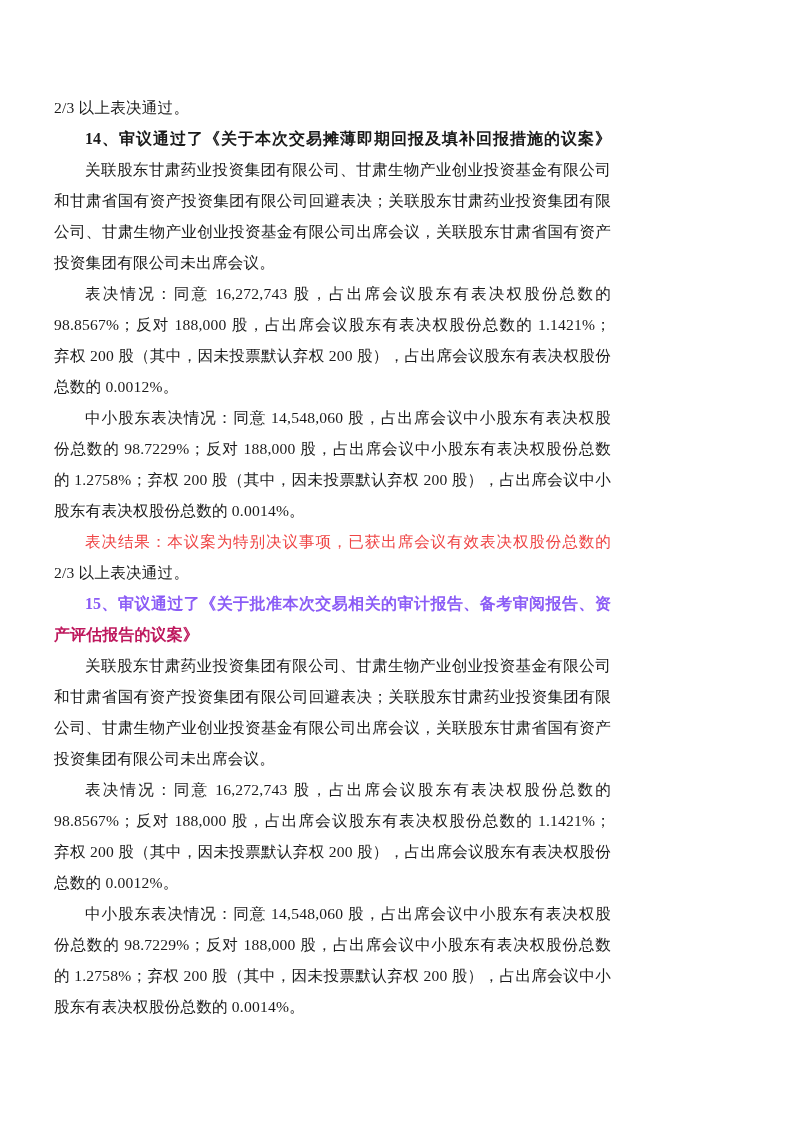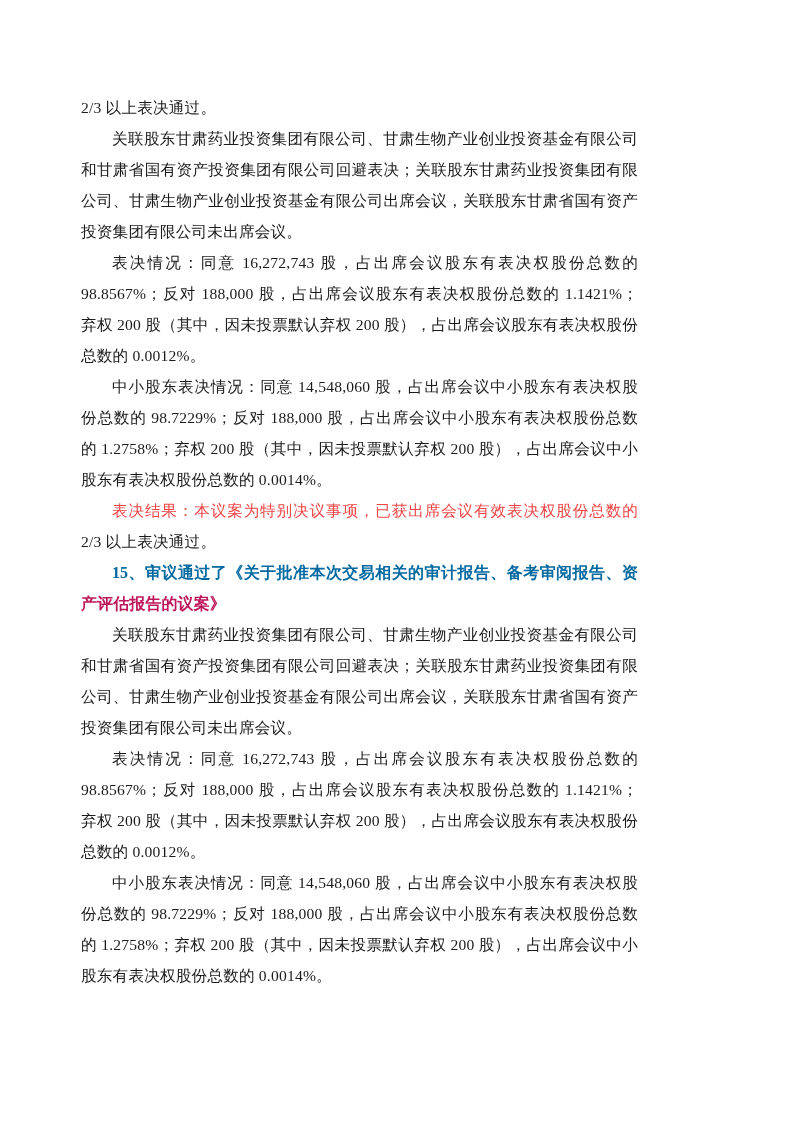--- a/index.html
+++ b/index.html
@@ -10,21 +10,21 @@
   body {
     width: 793px;
     height: 1122px;
     overflow: hidden;
   }
   .page {
     box-sizing: border-box;
     width: 793px;
     height: 1122px;
     background: #ffffff;
-    padding: 92px 117px 0 81px;
+    padding: 92px 117px 0 54px;
   }
   .content {
     width: 557px;
   }
   .para {
     margin: 0;
     padding: 0;
   }
   .line {
     font-family: "Liberation Serif", "DejaVu Serif", serif;
@@ -50,20 +50,23 @@
   }
 </style>
 </head>
 <body style="background: rgb(255, 255, 255);">
 
 <div class="page">
   <div class="content" id="doc-content">
       <div class="para body">
         <div class="line" style="color: rgb(26, 26, 26);">2/3 以上表决通过。</div>
       </div>
+      <div class="para heading">
+        <div class="line indent fill" style="color: rgb(26, 26, 26);">14、审议通过了《关于本次交易摊薄即期回报及填补回报措施的议案》</div>
+      </div>
       <div class="para body">
         <div class="line indent fill" style="color: rgb(26, 26, 26);">关联股东甘肃药业投资集团有限公司、甘肃生物产业创业投资基金有限公司</div>
         <div class="line fill" style="color: rgb(26, 26, 26);">和甘肃省国有资产投资集团有限公司回避表决；关联股东甘肃药业投资集团有限</div>
         <div class="line fill" style="color: rgb(26, 26, 26);">公司、甘肃生物产业创业投资基金有限公司出席会议，关联股东甘肃省国有资产</div>
         <div class="line" style="color: rgb(26, 26, 26);">投资集团有限公司未出席会议。</div>
       </div>
       <div class="para body">
         <div class="line indent fill" style="color: rgb(26, 26, 26);">表决情况：同意 16,272,743 股，占出席会议股东有表决权股份总数的</div>
         <div class="line fill" style="color: rgb(26, 26, 26);">98.8567%；反对 188,000 股，占出席会议股东有表决权股份总数的 1.1421%；</div>
         <div class="line fill" style="color: rgb(26, 26, 26);">弃权 200 股（其中，因未投票默认弃权 200 股），占出席会议股东有表决权股份</div>
@@ -73,21 +76,21 @@
         <div class="line indent fill" style="color: rgb(26, 26, 26);">中小股东表决情况：同意 14,548,060 股，占出席会议中小股东有表决权股</div>
         <div class="line fill" style="color: rgb(26, 26, 26);">份总数的 98.7229%；反对 188,000 股，占出席会议中小股东有表决权股份总数</div>
         <div class="line fill" style="color: rgb(26, 26, 26);">的 1.2758%；弃权 200 股（其中，因未投票默认弃权 200 股），占出席会议中小</div>
         <div class="line" style="color: rgb(26, 26, 26);">股东有表决权股份总数的 0.0014%。</div>
       </div>
       <div class="para body">
         <div class="line indent fill" style="color: #ef4444; font-family: Liberation Serif, serif;">表决结果：本议案为特别决议事项，已获出席会议有效表决权股份总数的</div>
         <div class="line" style="color: rgb(26, 26, 26);">2/3 以上表决通过。</div>
       </div>
       <div class="para heading">
-        <div class="line indent fill" style="color: #0369a1;">15、审议通过了《关于批准本次交易相关的审计报告、备考审阅报告、资</div>
+        <div class="line indent fill" style="color: #8b5cf6;">15、审议通过了《关于批准本次交易相关的审计报告、备考审阅报告、资</div>
         <div class="line" style="color: #be185d;">产评估报告的议案》</div>
       </div>
       <div class="para body">
         <div class="line indent fill" style="color: rgb(26, 26, 26);">关联股东甘肃药业投资集团有限公司、甘肃生物产业创业投资基金有限公司</div>
         <div class="line fill" style="color: rgb(26, 26, 26);">和甘肃省国有资产投资集团有限公司回避表决；关联股东甘肃药业投资集团有限</div>
         <div class="line fill" style="color: rgb(26, 26, 26);">公司、甘肃生物产业创业投资基金有限公司出席会议，关联股东甘肃省国有资产</div>
         <div class="line" style="color: rgb(26, 26, 26);">投资集团有限公司未出席会议。</div>
       </div>
       <div class="para body">
         <div class="line indent fill" style="color: rgb(26, 26, 26);">表决情况：同意 16,272,743 股，占出席会议股东有表决权股份总数的</div>

